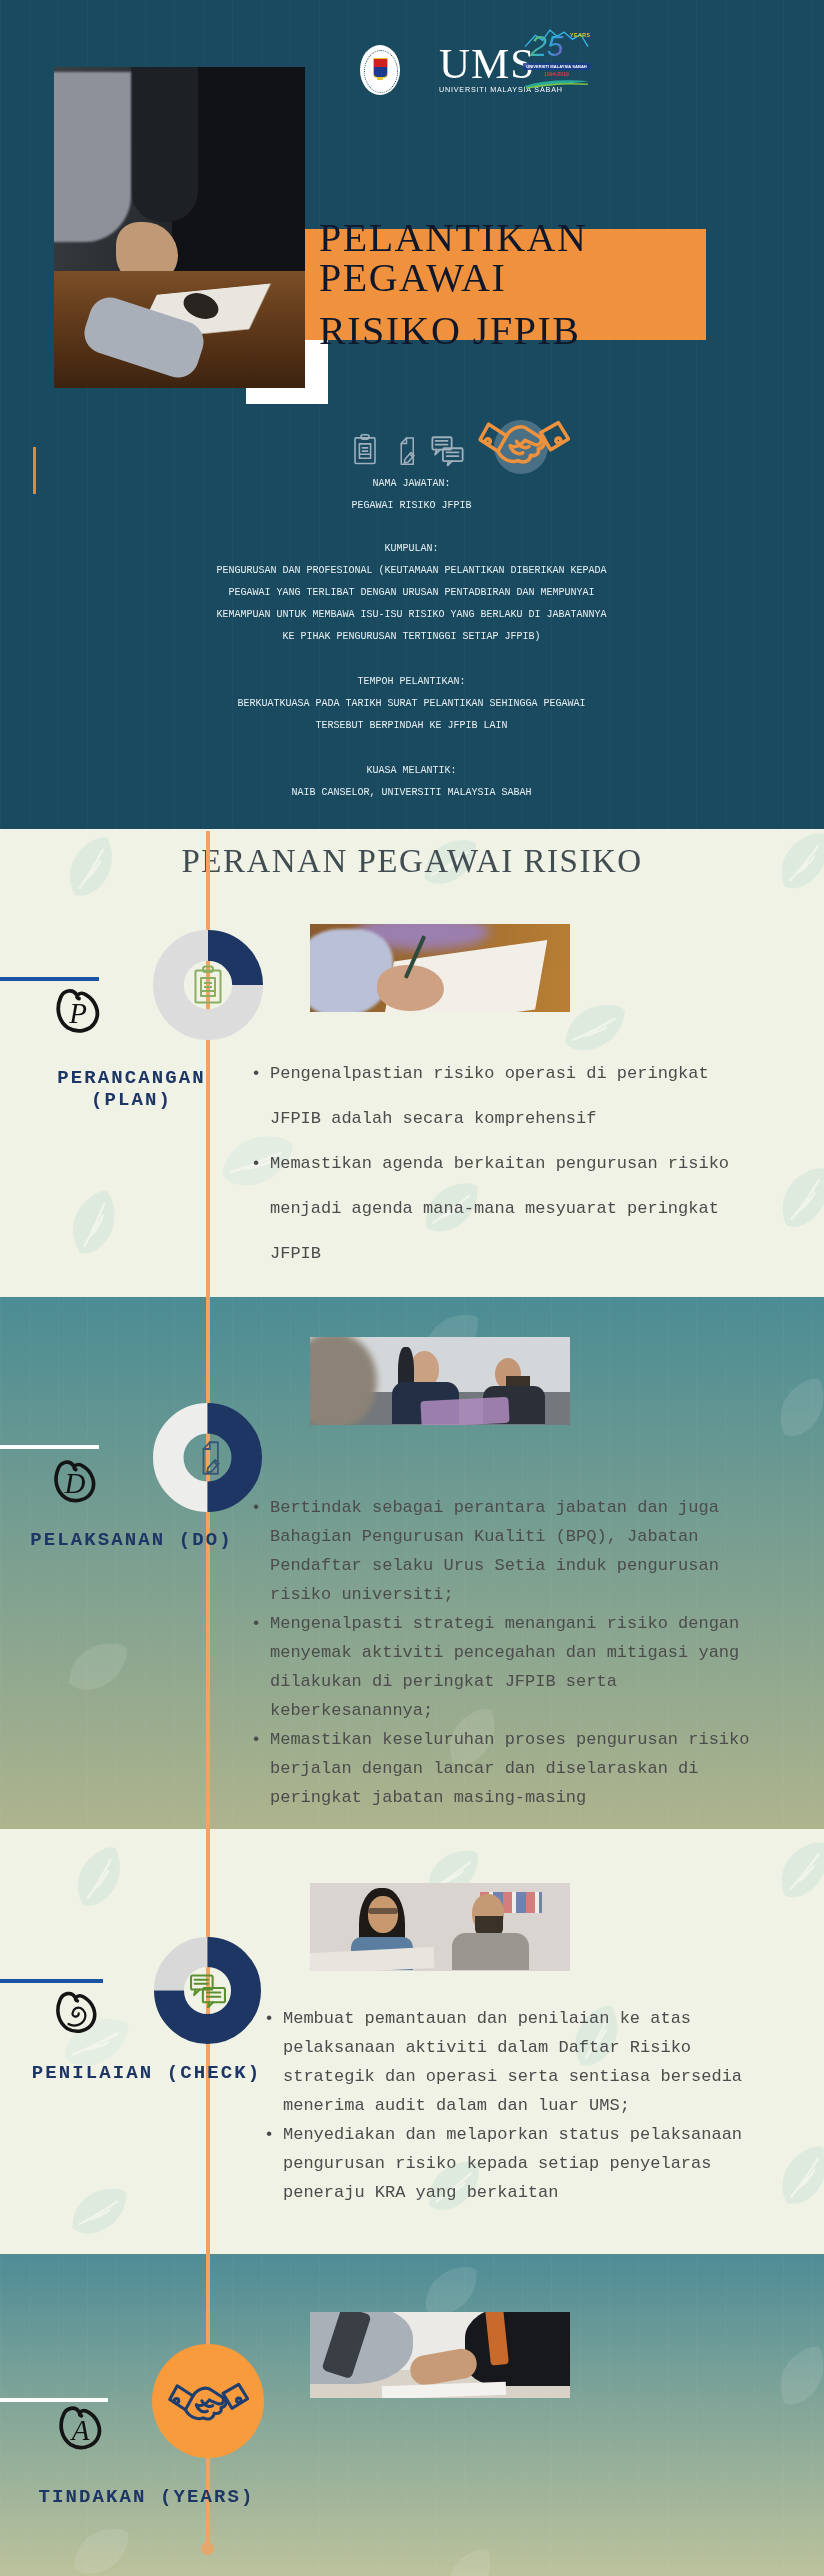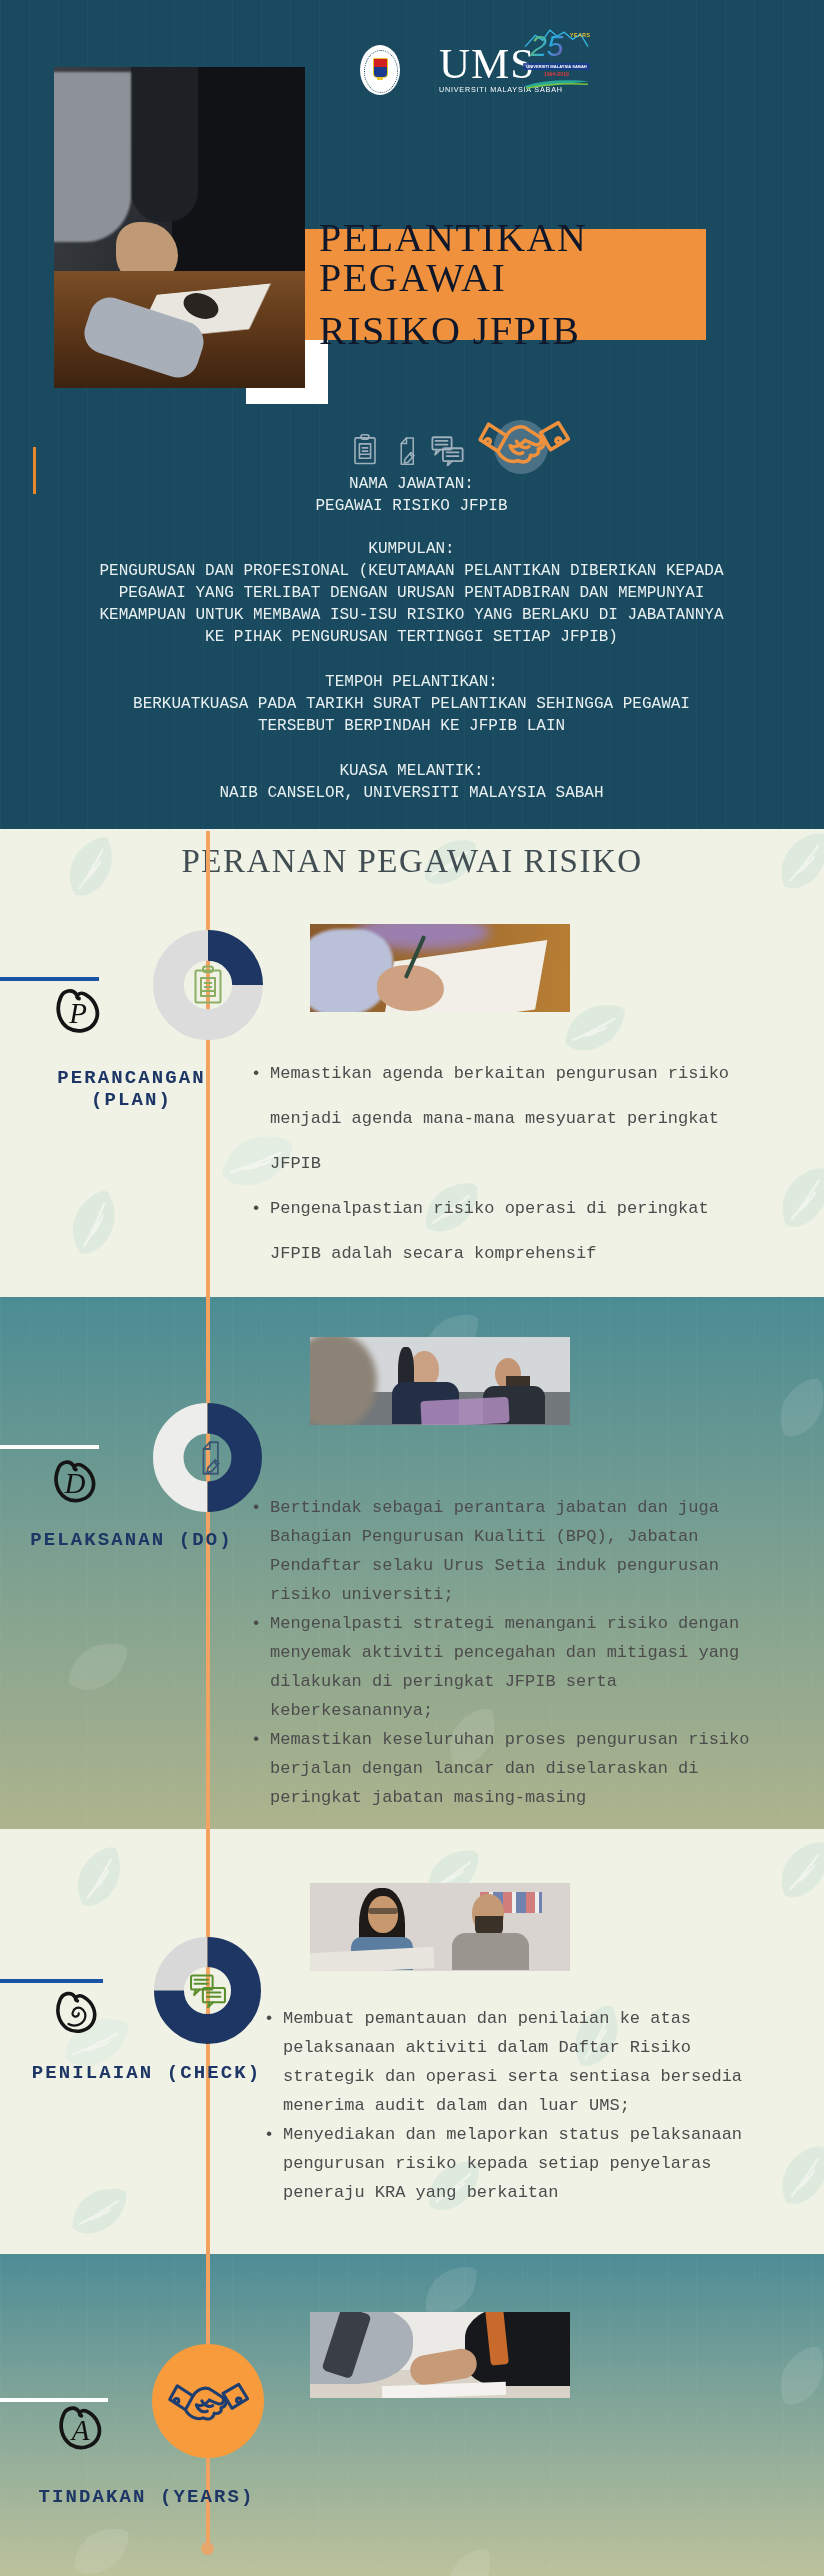--- a/index.html
+++ b/index.html
@@ -24,21 +24,21 @@
   .hero-banner .bl{font-family:"Liberation Serif",serif;font-size:40px;letter-spacing:1.5px;color:#0f172a;line-height:1;}
   .white-offset{left:246px;top:308px;width:82px;height:96px;background:#ffffff;z-index:2;}
   .hero-photo{left:54px;top:67px;width:251px;height:321px;z-index:4;overflow:hidden;
      background:linear-gradient(105deg,#3b3e43 0%,#2a2d32 38%,#191b1f 60%,#101114 100%);}
   .hp-shape{position:absolute;}
   .ums-wordmark{left:411px;top:43px;z-index:3;color:#fff;margin-left:28px;}
   .ums-acr{font-family:"Liberation Serif",serif;font-size:43px;line-height:41px;letter-spacing:1px;font-weight:500;}
   .ums-sub{font-family:"Liberation Sans",sans-serif;font-size:7.2px;letter-spacing:0.8px;margin-top:1px;}
   .crest{left:360px;top:45px;width:40px;height:50px;background:#fff;border-radius:50%;z-index:3;}
   .logo25{left:523px;top:27px;width:67px;height:73px;z-index:3;}
-  .info-wrap{left:82px;width:659px;text-align:center;color:#E9F0F1;font-size:16px;line-height:22px;z-index:3;}
+  .info-wrap{left:82px;width:659px;text-align:center;color:#E9F0F1;font-size:10px;line-height:22px;z-index:3;}
   .icon-row{z-index:3;}
   
   .vline-long{left:206px;top:831px;width:3.6px;height:1715px;background:#F2A261;z-index:4;}
   .vline-dot{left:201px;top:2542px;width:13.4px;height:13.4px;border-radius:50%;background:#E7A76C;z-index:4;}
   .hline{height:3.6px;z-index:5;}
   .hline.blue{background:#1A52A5;}
   .hline.white{background:#FDFDFB;}
   .role-title{left:0;top:843px;width:824px;text-align:center;z-index:3;
      font-family:"Liberation Serif",serif;font-size:33px;letter-spacing:1.5px;color:#414D52;}
   .donut{z-index:6;}
@@ -250,22 +250,22 @@
   <div class="abs hline blue" style="left:0;top:977px;width:99px;"></div>
   <div class="abs drop" style="left:52px;top:983px;width:52px;height:55px;">
     <svg width="52" height="55" viewBox="0 0 110 110">
         <use href="#dropshape"></use>
       </svg>
     <div class="letter">P</div>
   </div>
   <div class="abs role-label" style="left:18px;top:1067px;width:227px;">PERANCANGAN (PLAN)</div>
 
   <ul class="abs bullets lh88" style="left:251px;top:1051px;width:502px;box-sizing:border-box;">
+    <li>Pengenalpastian risiko operasi di peringkat JFPIB adalah secara komprehensif</li>
     <li>Memastikan agenda berkaitan pengurusan risiko menjadi agenda mana-mana mesyuarat peringkat JFPIB</li>
-    <li>Pengenalpastian risiko operasi di peringkat JFPIB adalah secara komprehensif</li>
   </ul>
 
   <svg class="abs leaf faint" style="left:422px;top:1311px;transform:rotate(10deg);" width="57" height="57" viewBox="0 0 110 110">
       <use href="#leaf" fill="#ffffff"></use>
     </svg>
   <svg class="abs leaf faint" style="left:773px;top:1381px;transform:rotate(-12deg);" width="57" height="57" viewBox="0 0 110 110">
       <use href="#leaf" fill="#ffffff"></use>
     </svg>
   <svg class="abs leaf faint" style="left:67px;top:1638px;transform:rotate(16deg);" width="59" height="59" viewBox="0 0 115 115">
       <use href="#leaf" fill="#ffffff"></use>

